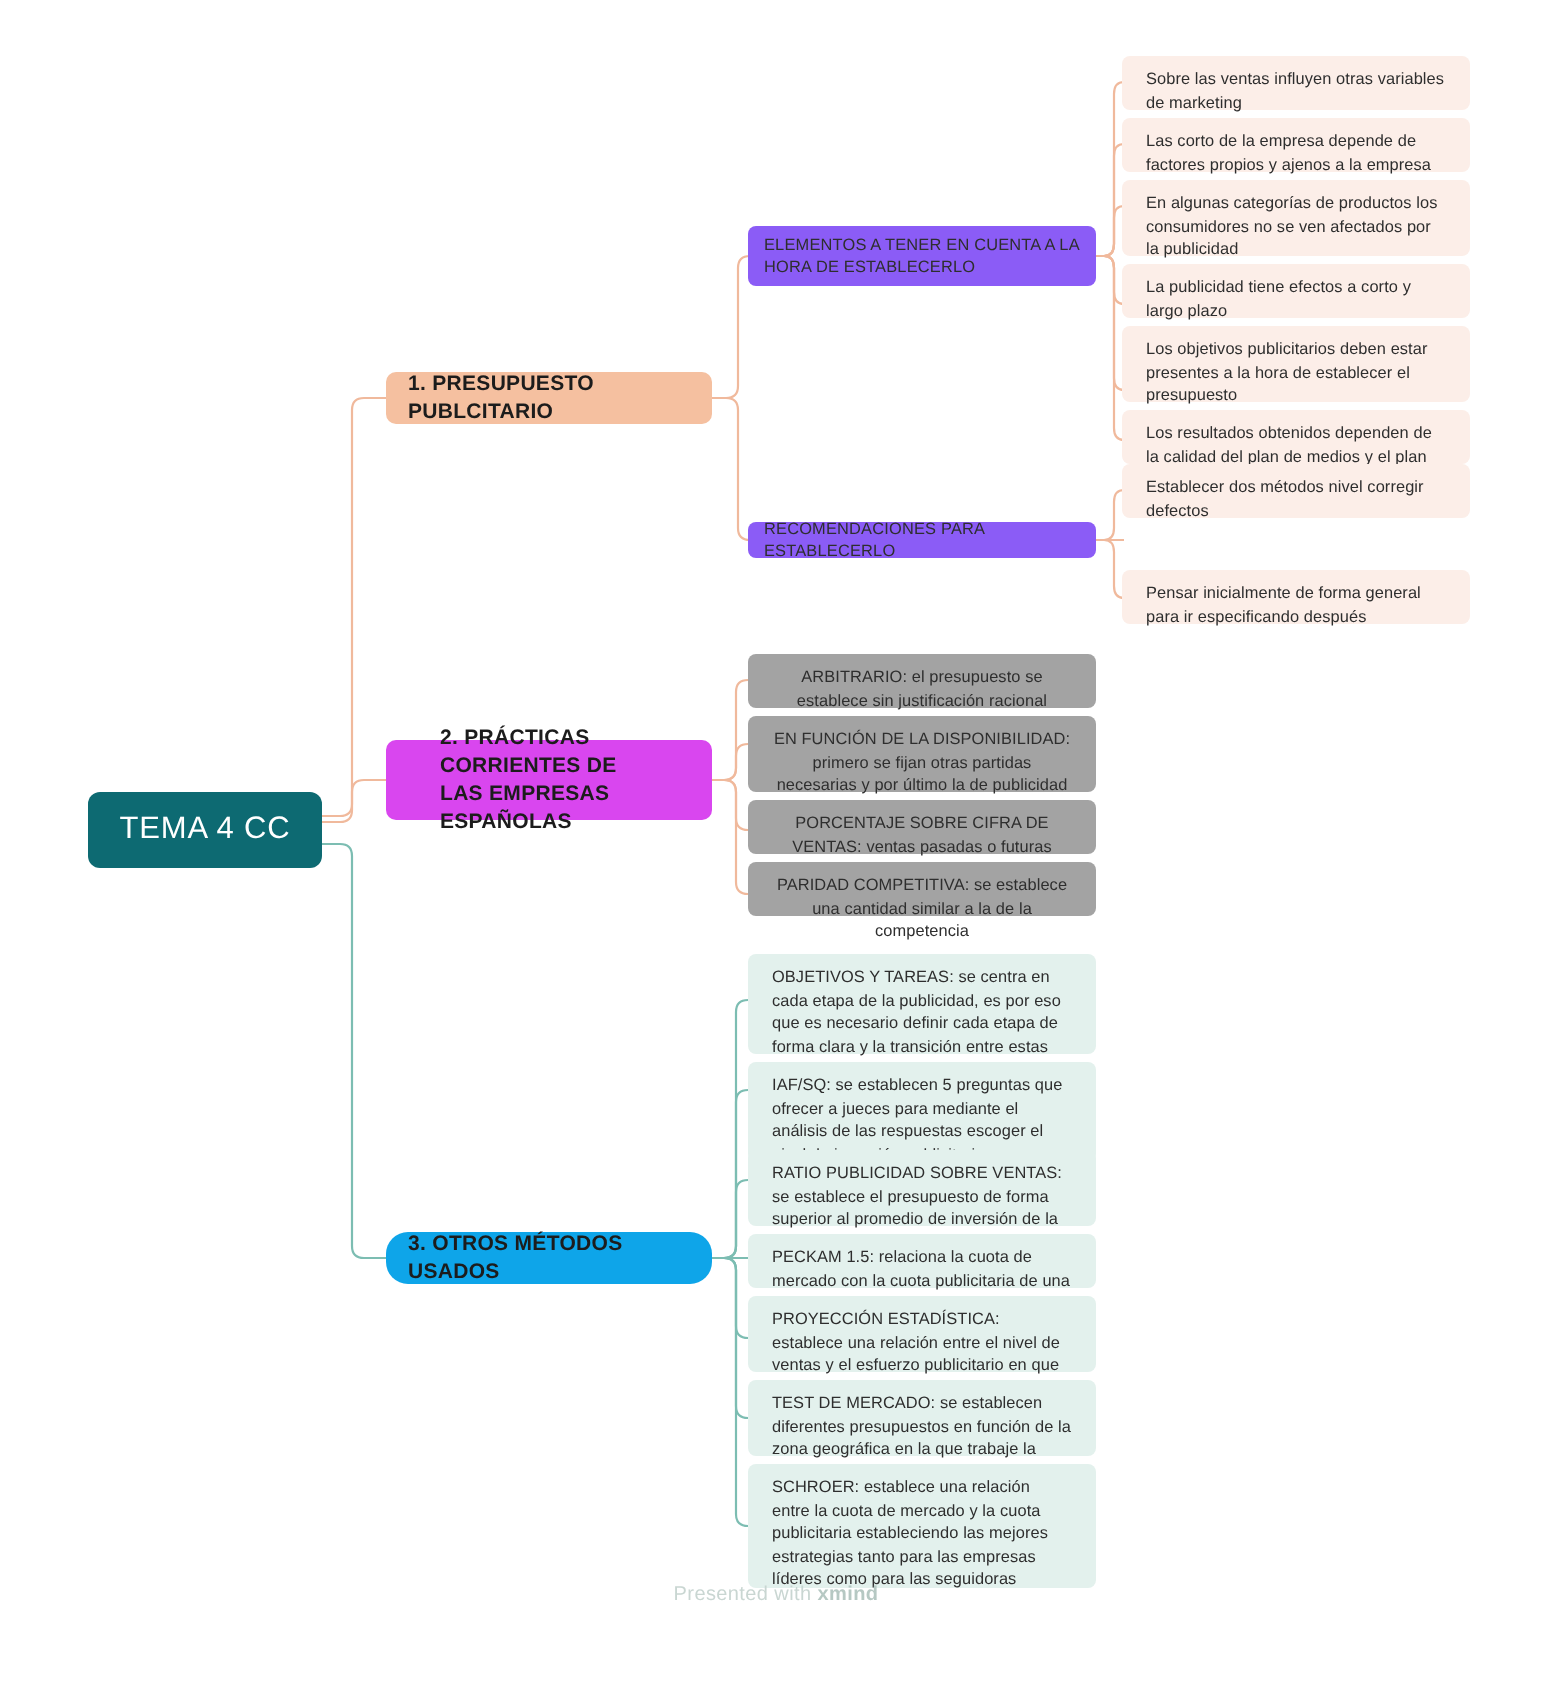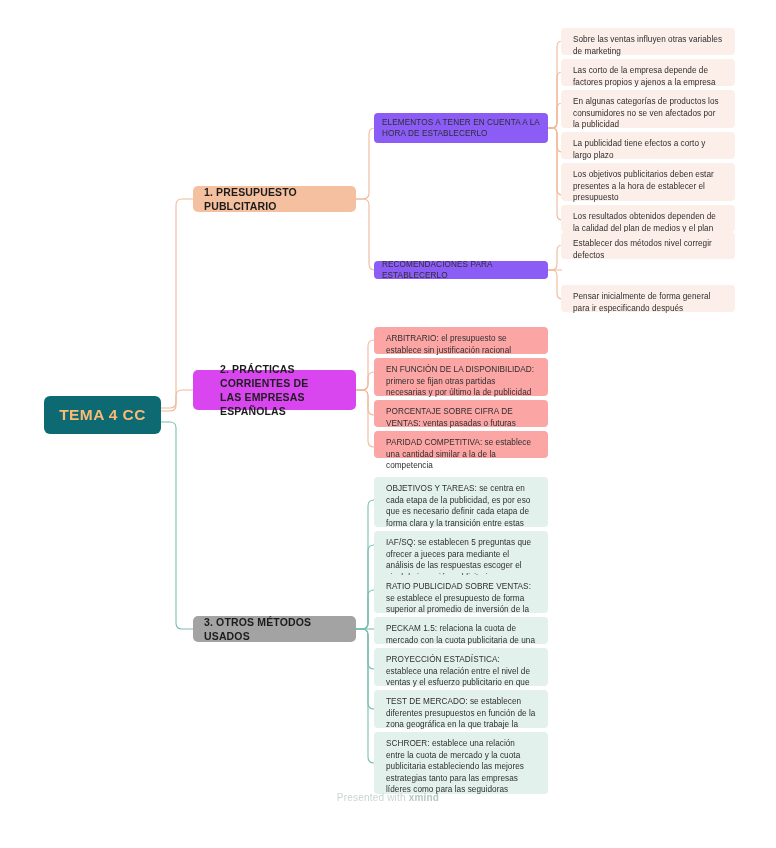--- a/index.html
+++ b/index.html
@@ -39,24 +39,24 @@
   .root-node {
     left: 44px;
     top: 396px;
     width: 117px;
     height: 38px;
     background: #0d6a72;
     border-radius: 6px;
     justify-content: center;
   }
   .root-node .label {
-    color: #fdba74;
+    color: #ffffff;
     font-size: 15.5px;
     letter-spacing: 0.4px;
-    font-weight: 700;
+    font-weight: 400;
     white-space: nowrap;
   }
 
   
   .branch-head {
     border-radius: 5px;
     padding: 7px 11px;
   }
   .branch-head .label {
     font-size: 10.5px;
@@ -70,22 +70,23 @@
     background: #f5c0a0;
     padding: 0 11px;
   }
   .branch2-head {
     left: 193px; top: 370px; width: 163px; height: 40px;
     background: #d946ef;
     padding: 0 27px;
   }
   .branch3-head {
     left: 193px; top: 616px; width: 163px; height: 26px;
-    background: #a3a3a3;
+    background: #0ea5e9;
     padding: 0 11px;
+    border-radius: 11px;
   }
 
   
   .mid-node {
     left: 374px;
     background: #8b5cf6;
     border-radius: 4px;
     padding: 6px 8px;
   }
   .mid-node .label {
@@ -104,21 +105,21 @@
     display: block;
   }
   .leaf .label {
     font-size: 8.2px;
     line-height: 11.6px;
     color: #2e2e2e;
     letter-spacing: 0.05px;
     display: block;
   }
   .leaf-peach { background: #fceee8; left: 561px; width: 174px; }
-  .leaf-pink  { background: #fca5a5; left: 374px; width: 174px; }
+  .leaf-pink  { background: #a3a3a3; left: 374px; width: 174px; text-align: center; }
   .leaf-mint  { background: #e3f1ed; left: 374px; width: 174px; }
 
   
   .footer {
     position: absolute;
     left: 0;
     top: 792px;
     width: 776px;
     text-align: center;
     font-size: 10px;

